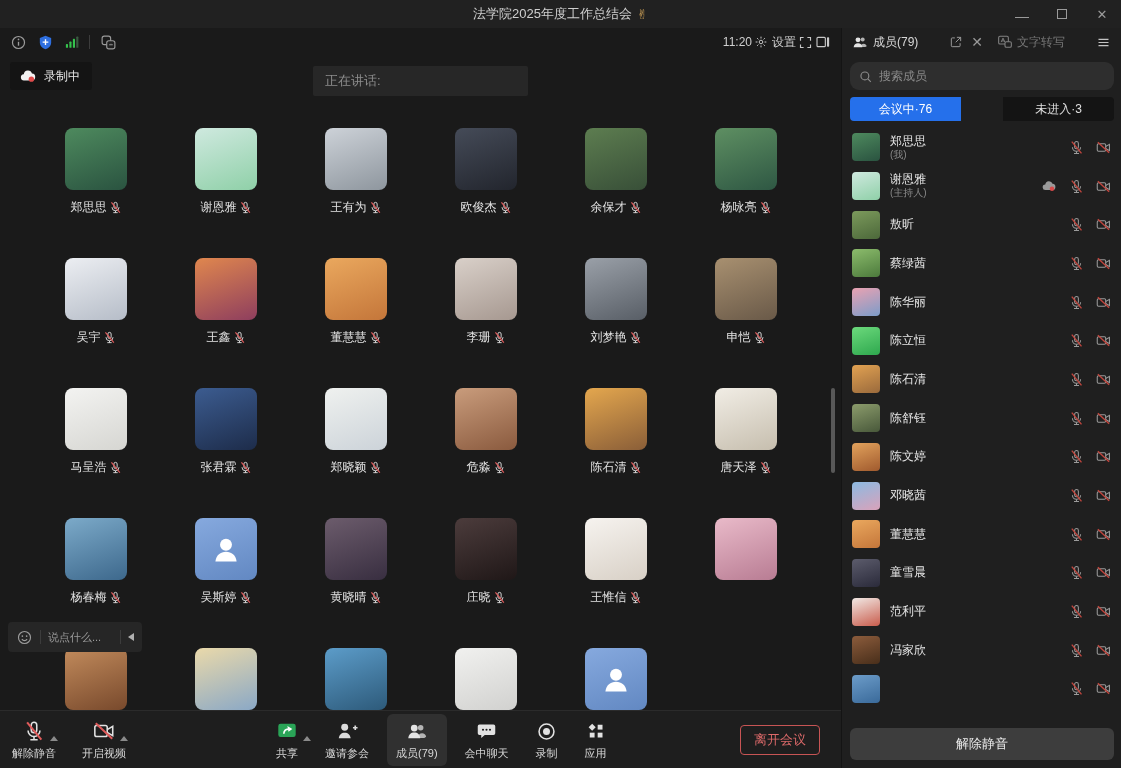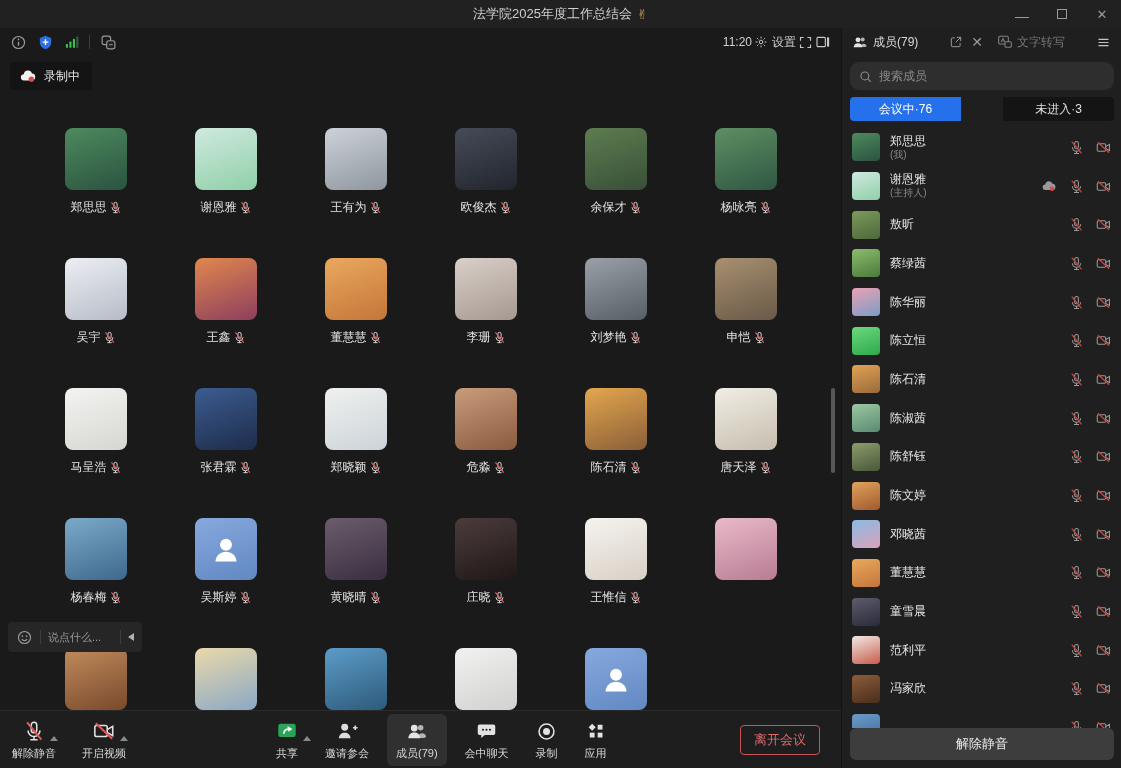--- a/index.html
+++ b/index.html
@@ -158,20 +158,21 @@
     <div class="rec-badge">
       <span id="ic-cloudrec">
           <svg width="18" height="18" viewBox="0 0 24 24" fill="none" xmlns="http://www.w3.org/2000/svg" style="display:block">
             <path d="M7 18a4.2 4.2 0 0 1-.6-8.4 5.6 5.6 0 0 1 10.9-.9A4.4 4.4 0 0 1 16.6 18Z" fill="#f2f2f2"></path>
             <circle cx="16.5" cy="16.2" r="3.6" fill="#e04b4b"></circle>
           </svg>
         </span>
       <span>录制中</span>
     </div>
 
+    <div class="speaking-box">正在讲话:</div>
 
     <div class="grid">
         <div class="tile">
      <div class="pav" style="background:linear-gradient(160deg,#4e8a5e,#2a5340)"></div>
      <div class="pname">
             <span>郑思思</span>
             <span>
               <svg width="13" height="13" viewBox="0 0 24 24" fill="none" xmlns="http://www.w3.org/2000/svg" style="display:block">
                 <rect x="9" y="2.5" width="6" height="11.5" rx="3" stroke="#e2e2e2" stroke-width="1.7"></rect>
                 <path d="M5.5 11.5a6.5 6.5 0 0 0 13 0" stroke="#e2e2e2" stroke-width="1.7"></path>
@@ -893,45 +894,20 @@
        <span>
               <svg width="15" height="15" viewBox="0 0 24 24" fill="none" xmlns="http://www.w3.org/2000/svg" style="display:block">
                 <rect x="2" y="6" width="13.5" height="12" rx="2" stroke="#9a9a9a" stroke-width="1.7"></rect>
                 <path d="M15.5 10.5 21.5 7v10l-6-3.5" stroke="#9a9a9a" stroke-width="1.7"></path>
                 <path d="M3 3.5 21 20.5" stroke="#c2463e" stroke-width="2.2"></path>
               </svg>
             </span>
      </div>
    </div>
         <div class="mrow">
-     <div class="mav" style="background:linear-gradient(160deg,#9cc9a2,#5a8a70)"></div>
-     <div class="minfo">
-       <span class="mname">陈淑茜</span>
-
-     </div>
-     <div class="micons">
-
-       <span>
-              <svg width="15" height="15" viewBox="0 0 24 24" fill="none" xmlns="http://www.w3.org/2000/svg" style="display:block">
-                <rect x="9" y="2.5" width="6" height="11.5" rx="3" stroke="#9a9a9a" stroke-width="1.7"></rect>
-                <path d="M5.5 11.5a6.5 6.5 0 0 0 13 0" stroke="#9a9a9a" stroke-width="1.7"></path>
-                <path d="M12 18v3.5M8 21.5h8" stroke="#9a9a9a" stroke-width="1.7"></path>
-                <path d="M4.5 2.5 20 21.5" stroke="#c2463e" stroke-width="2.2"></path>
-              </svg>
-            </span>
-       <span>
-              <svg width="15" height="15" viewBox="0 0 24 24" fill="none" xmlns="http://www.w3.org/2000/svg" style="display:block">
-                <rect x="2" y="6" width="13.5" height="12" rx="2" stroke="#9a9a9a" stroke-width="1.7"></rect>
-                <path d="M15.5 10.5 21.5 7v10l-6-3.5" stroke="#9a9a9a" stroke-width="1.7"></path>
-                <path d="M3 3.5 21 20.5" stroke="#c2463e" stroke-width="2.2"></path>
-              </svg>
-            </span>
-     </div>
-   </div>
-        <div class="mrow">
      <div class="mav" style="background:linear-gradient(160deg,#8c9c6c,#48583a)"></div>
      <div class="minfo">
        <span class="mname">陈舒钰</span>
 
      </div>
      <div class="micons">
 
        <span>
               <svg width="15" height="15" viewBox="0 0 24 24" fill="none" xmlns="http://www.w3.org/2000/svg" style="display:block">
                 <rect x="9" y="2.5" width="6" height="11.5" rx="3" stroke="#9a9a9a" stroke-width="1.7"></rect>

